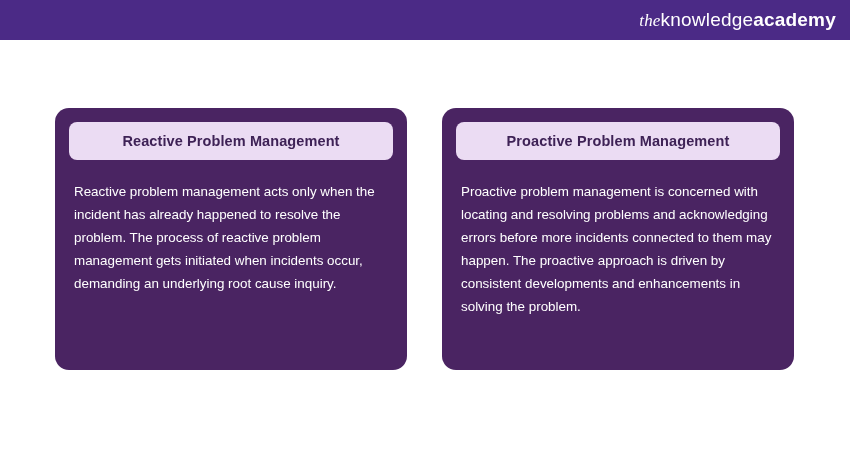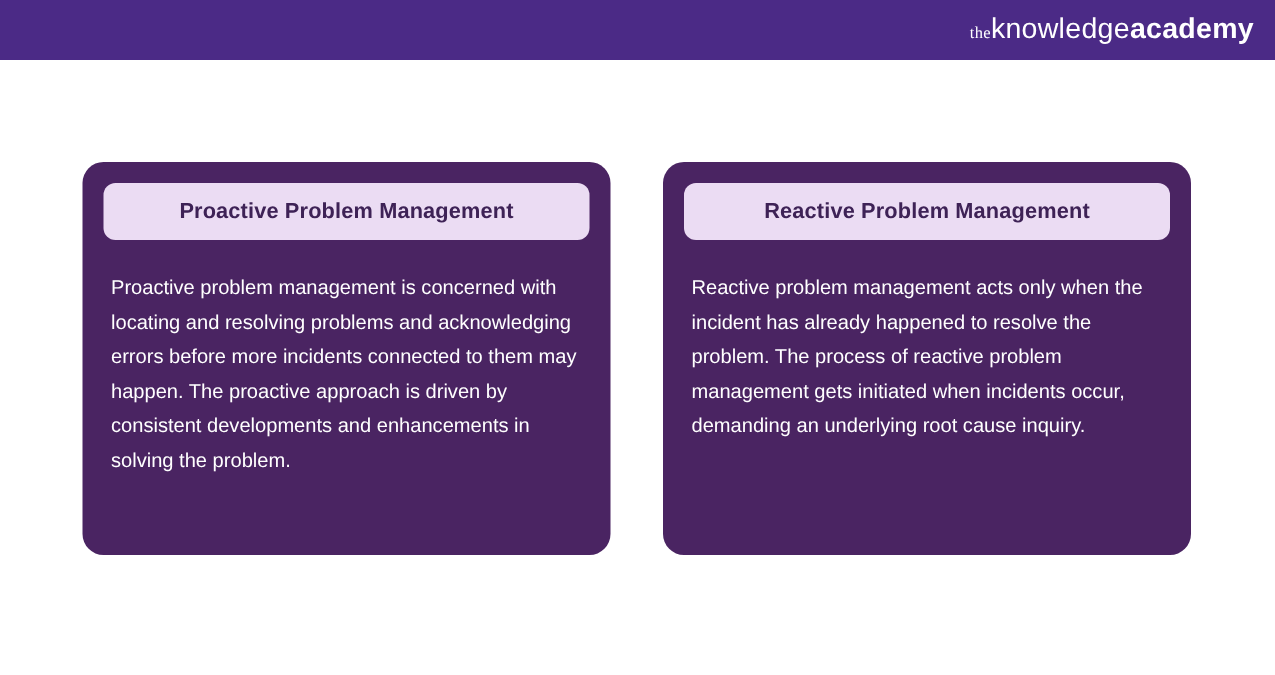--- a/index.html
+++ b/index.html
@@ -33,21 +33,22 @@
   }
   .brand {
     color: #ffffff;
     padding-right: 14px;
     font-size: 19px;
     letter-spacing: .2px;
     white-space: nowrap;
   }
   .brand .brand-the {
     font-family: "Liberation Serif", serif;
-    font-size: 11px;
+    font-style: italic;
+    font-size: 17px;
   }
   .brand .brand-knowledge {
     font-family: "Liberation Sans", sans-serif;
     font-weight: 400;
     margin-top: 36px;
   }
   .brand .brand-academy {
     font-family: Liberation Sans, sans-serif;
     font-weight: 700;
   }
@@ -96,26 +97,26 @@
   <div class="topbar">
     <div class="brand">
       <span class="brand-the">the</span><span class="brand-knowledge">knowledge</span><span class="brand-academy">academy</span>
     </div>
   </div>
 
   <div class="cards">
 
     <div class="card">
       <div class="card-header">
-        <span class="card-title">Proactive Problem Management</span>
+        <span class="card-title">Reactive Problem Management</span>
       </div>
-      <div class="card-body">Proactive problem management is concerned with locating and resolving problems and acknowledging errors before more incidents connected to them may happen. The proactive approach is driven by consistent developments and enhancements in solving the problem.</div>
+      <div class="card-body">Reactive problem management acts only when the incident has already happened to resolve the problem. The process of reactive problem management gets initiated when incidents occur, demanding an underlying root cause inquiry.</div>
     </div>
 
     <div class="card">
       <div class="card-header">
-        <span class="card-title">Reactive Problem Management</span>
+        <span class="card-title">Proactive Problem Management</span>
       </div>
-      <div class="card-body">Reactive problem management acts only when the incident has already happened to resolve the problem. The process of reactive problem management gets initiated when incidents occur, demanding an underlying root cause inquiry.</div>
+      <div class="card-body">Proactive problem management is concerned with locating and resolving problems and acknowledging errors before more incidents connected to them may happen. The proactive approach is driven by consistent developments and enhancements in solving the problem.</div>
     </div>
 
   </div>
 </div>
 
 </body></html>

